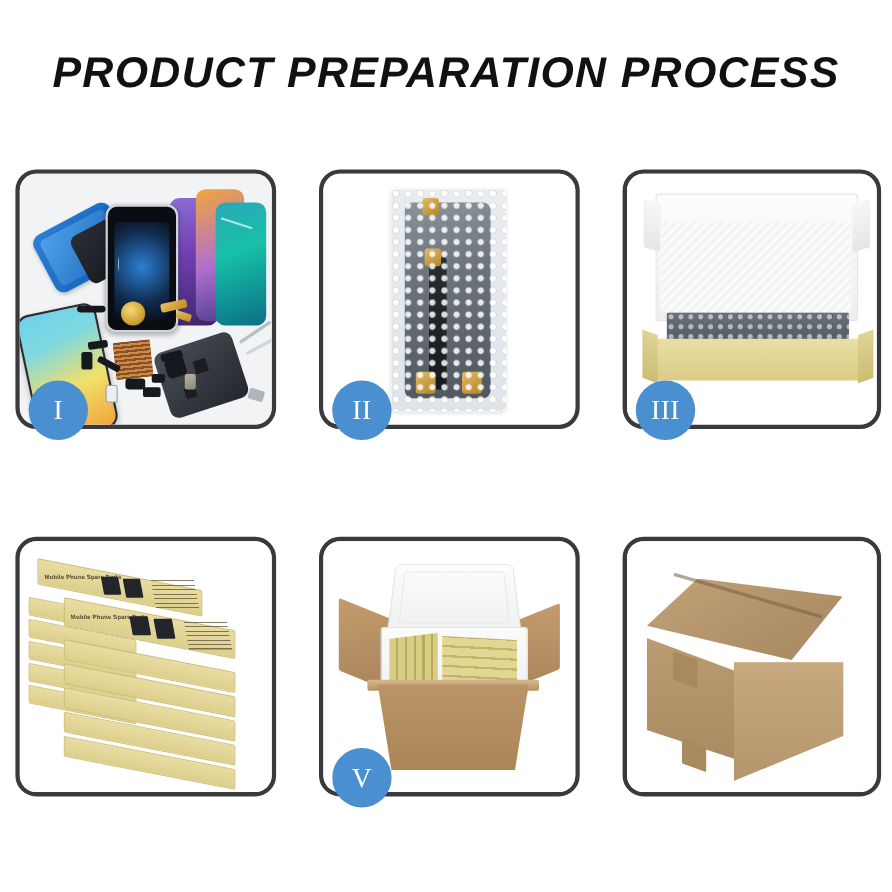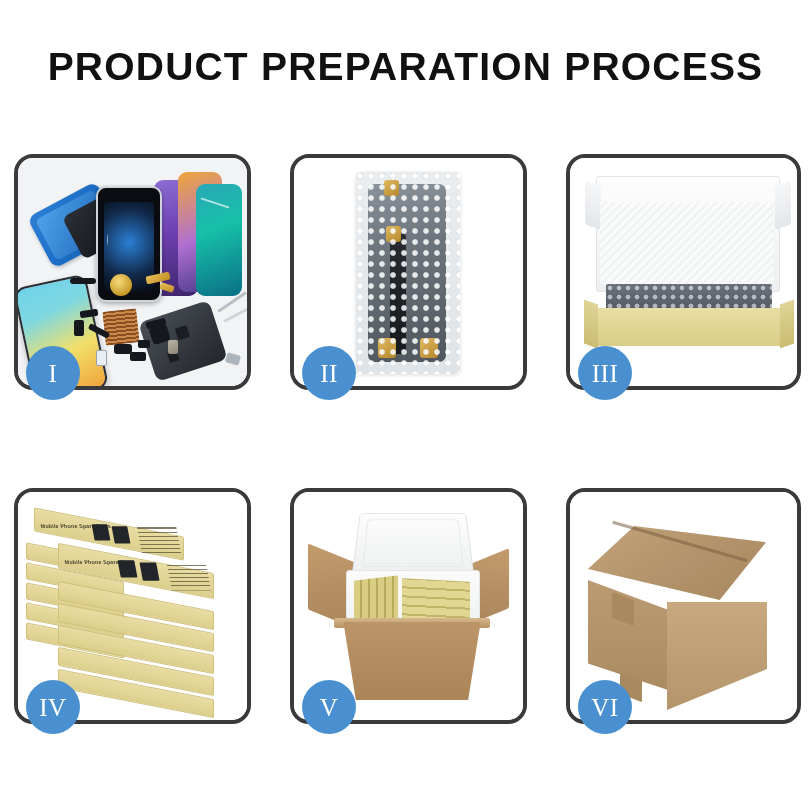--- a/index.html
+++ b/index.html
@@ -9,20 +9,21 @@
     -webkit-font-smoothing:antialiased;
   }
   .page{position:relative;width:811px;height:811px;}
 
   
   .header{position:absolute;left:0;top:0;width:811px;text-align:center;}
   .title{
     margin:0;padding-top:44px;
     font-size:39px;line-height:46px;font-weight:700;color:#111111;
     letter-spacing:1.2px;
+    font-style:italic;
   }
   .subtitle{
     margin:0;padding-top:9px;
     font-size:16.5px;line-height:22px;font-weight:400;color:#2a2a2a;
     letter-spacing:.1px;
   }
 
   
   .grid{
     position:absolute;left:14px;top:154px;
@@ -322,21 +323,20 @@
             <div class="glines" style="left:110px;top:-5px;"></div>
           </div>
 
           <div class="gbox" style="left:40px;top:104px;width:154px;height:17px;transform:skewY(11deg);"></div>
           <div class="gbox" style="left:40px;top:126px;width:154px;height:17px;transform:skewY(11deg);"></div>
           <div class="gbox" style="left:40px;top:148px;width:154px;height:17px;transform:skewY(11deg);"></div>
           <div class="gbox" style="left:40px;top:170px;width:154px;height:17px;transform:skewY(11deg);"></div>
           <div class="gbox" style="left:40px;top:192px;width:154px;height:17px;transform:skewY(11deg);"></div>
         </div>
       </div>
-      <div class="badge">IV</div>
     </div>
 
     <div class="panel p5">
       <div class="inner">
         <div class="scene">
           <div class="c5-flapL"></div>
           <div class="c5-flapR"></div>
           <div class="c5-lid"></div>
           <div class="c5-foam"></div>
           <div class="c5-goldA"></div>
@@ -352,17 +352,16 @@
       <div class="inner">
         <div class="scene">
           <div class="c6-top"></div>
           <div class="c6-seam"></div>
           <div class="c6-left"></div>
           <div class="c6-right"></div>
           <div class="tape" style="left:42px;top:104px;width:22px;height:26px;transform:skewY(20deg);"></div>
           <div class="tape" style="left:50px;top:184px;width:22px;height:22px;transform:skewY(20deg);"></div>
         </div>
       </div>
-      <div class="badge">VI</div>
     </div>
 
   </div>
 </div>
 
 </body></html>

